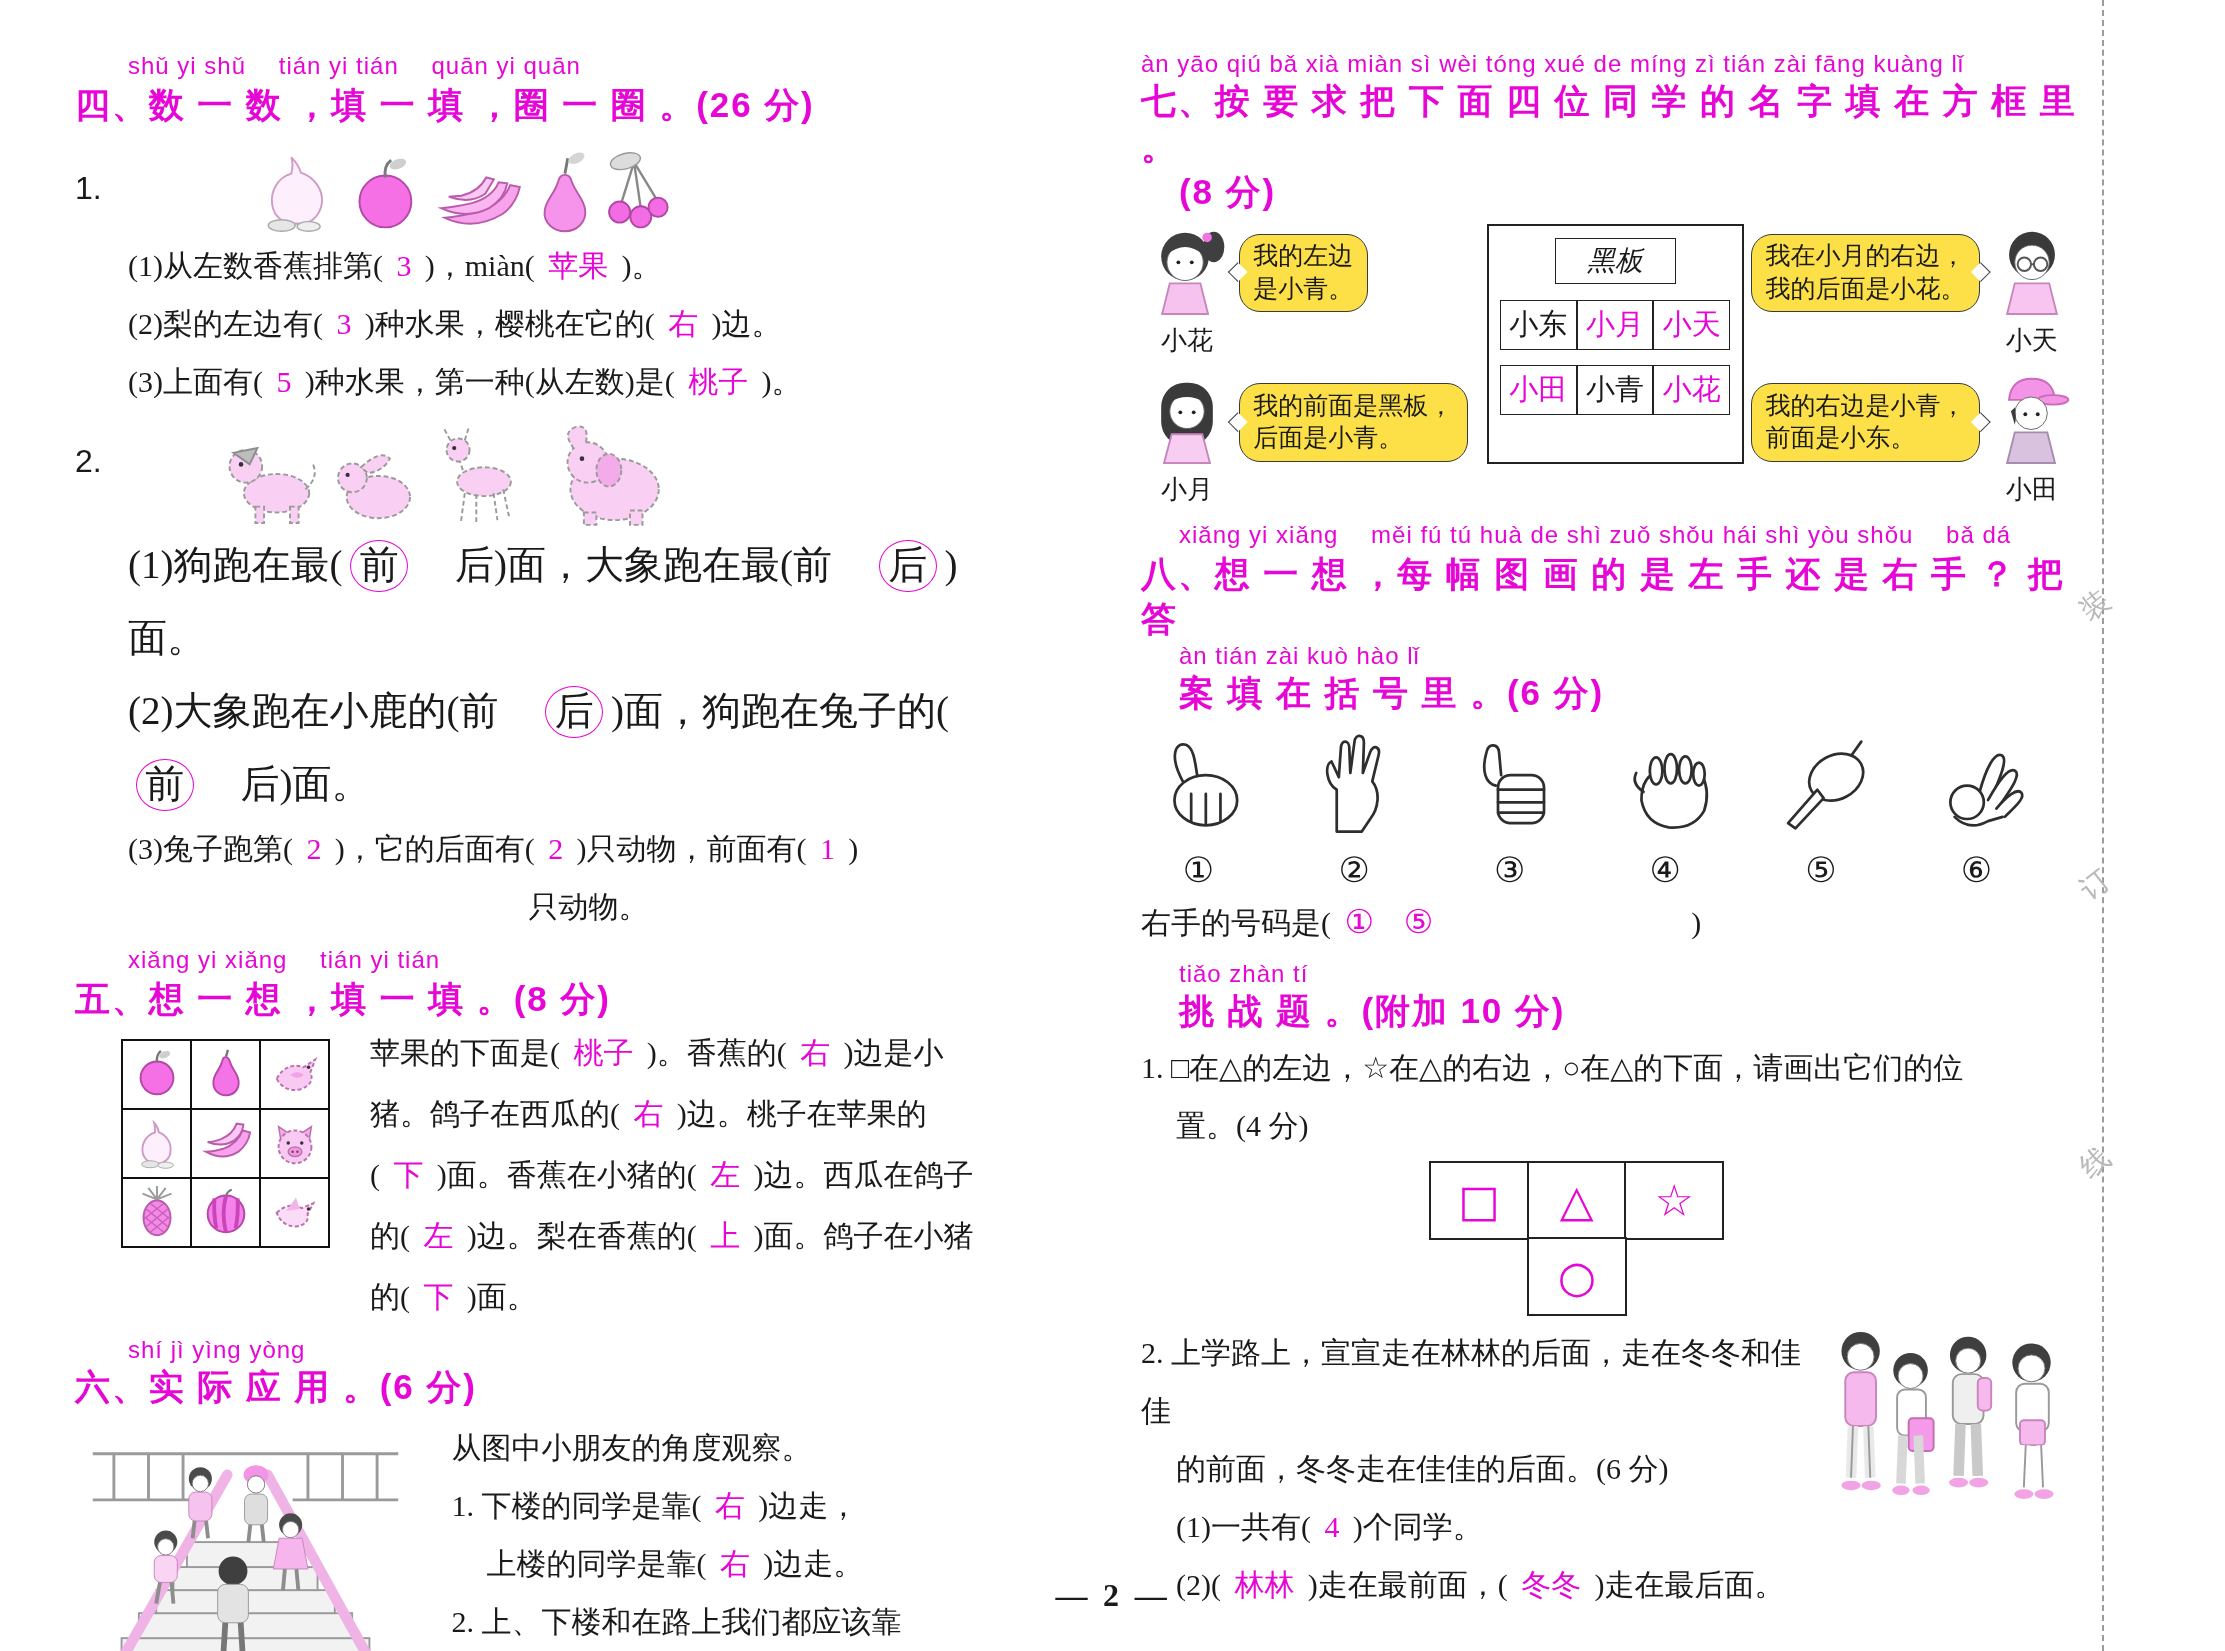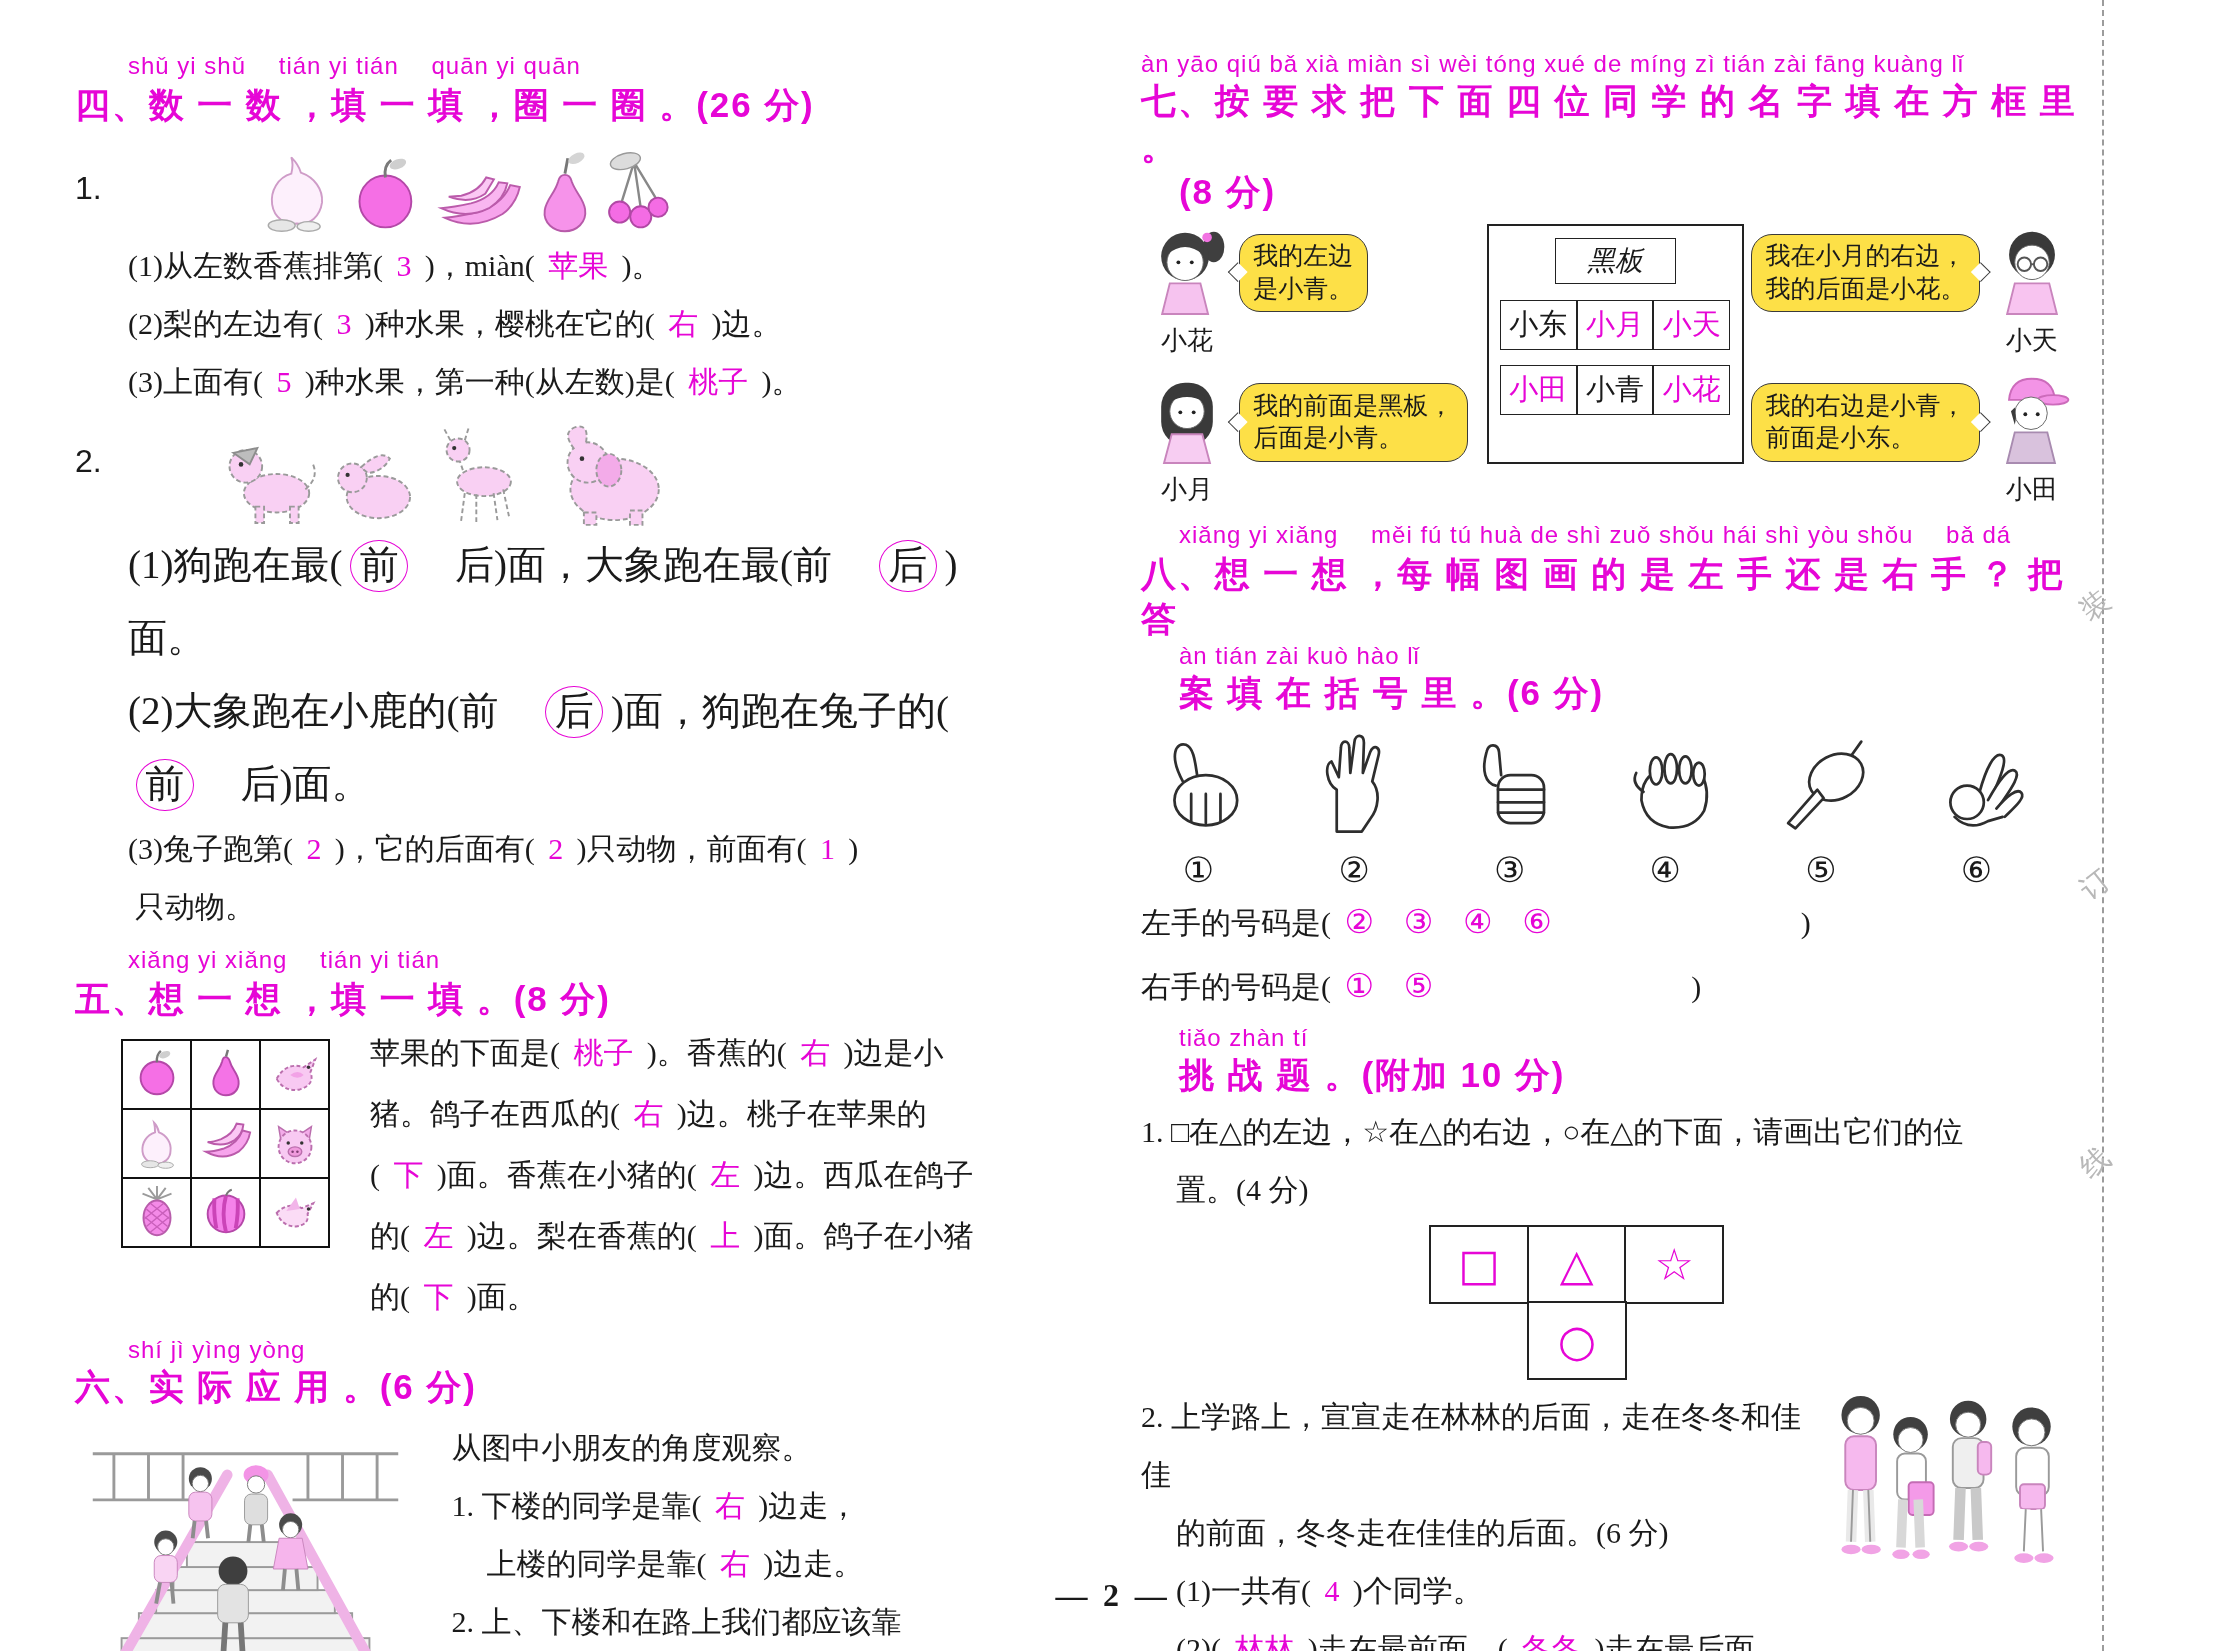--- a/index.html
+++ b/index.html
@@ -23,21 +23,21 @@
   .line{font-size:30px;line-height:58px;}
   .linec{font-size:39px;line-height:73px;}
   .ans{color:var(--mg);padding:0 13.4px;}
   .circ{display:inline-block;border:1.9px solid var(--mg);border-radius:50%;padding:1.9px 8.6px;margin:0 7.7px;line-height:1.2;color:var(--ink);}
   .gap{display:inline-block;width:226px;}
   .gap2{display:inline-block;width:235px;}
   .dj{font-family:"DejaVu Sans",sans-serif;}
   .num{font-family:"Liberation Sans",sans-serif;font-size:32px;width:46px;flex:none;}
   .ml1{margin-left:53px;}
   .ml2{margin-left:35px;}
-  .ml3{margin-left:60px;}
+  .ml3{margin-left:105px;text-align:center;}
   .row{display:flex;align-items:flex-start;}
 
   
   table.g5{border-collapse:collapse;flex:none;margin-left:46px;margin-top:17.3px;}
   table.g5 td{width:69px;height:69px;border:2.9px solid #111;padding:0;text-align:center;vertical-align:middle;}
   table.g5 svg{display:block;margin:0 auto;}
   .para{margin-left:40px;width:623px;font-size:30px;line-height:61px;}
 
   
   .s6text{margin-left:48px;width:552px;}
@@ -459,21 +459,20 @@
         <path d="M58 62 C64 40 72 24 79 27 C86 30 76 52 70 66"></path>
         <path d="M66 70 C76 52 86 38 92 42 C98 46 86 62 78 74"></path>
         <path d="M74 78 C84 66 94 58 98 63 C102 68 90 78 82 86"></path>
         <circle cx="46" cy="72" r="16"></circle>
         <path d="M34 86 Q48 100 66 90 L80 86" fill="none"></path>
       </svg>
       <div class="lbl">⑥</div>
     </div>
   </div>
 
-  <div class="line8"><span>左手的号码是(</span><span class="ans dj">② ③ ④ ⑥</span><span class="gap"></span><span>)</span></div>
   <div class="line8"><span>右手的号码是(</span><span class="ans dj">① ⑤</span><span class="gap2"></span><span>)</span></div>
 
   <div class="pinyin" style="margin-top:5.8px;margin-left:38px;">tiǎo zhàn  tí</div>
   <div class="hdr" style="margin-left:38px;">挑 战 题 。(附加 10 分)</div>
 
   <div class="line" style="margin-top:5.8px;">1. □在△的左边，☆在△的右边，○在△的下面，请画出它们的位</div>
   <div class="line ml2">置。(4 分)</div>
 
   <div class="shgrid">
     <div class="shrow">

